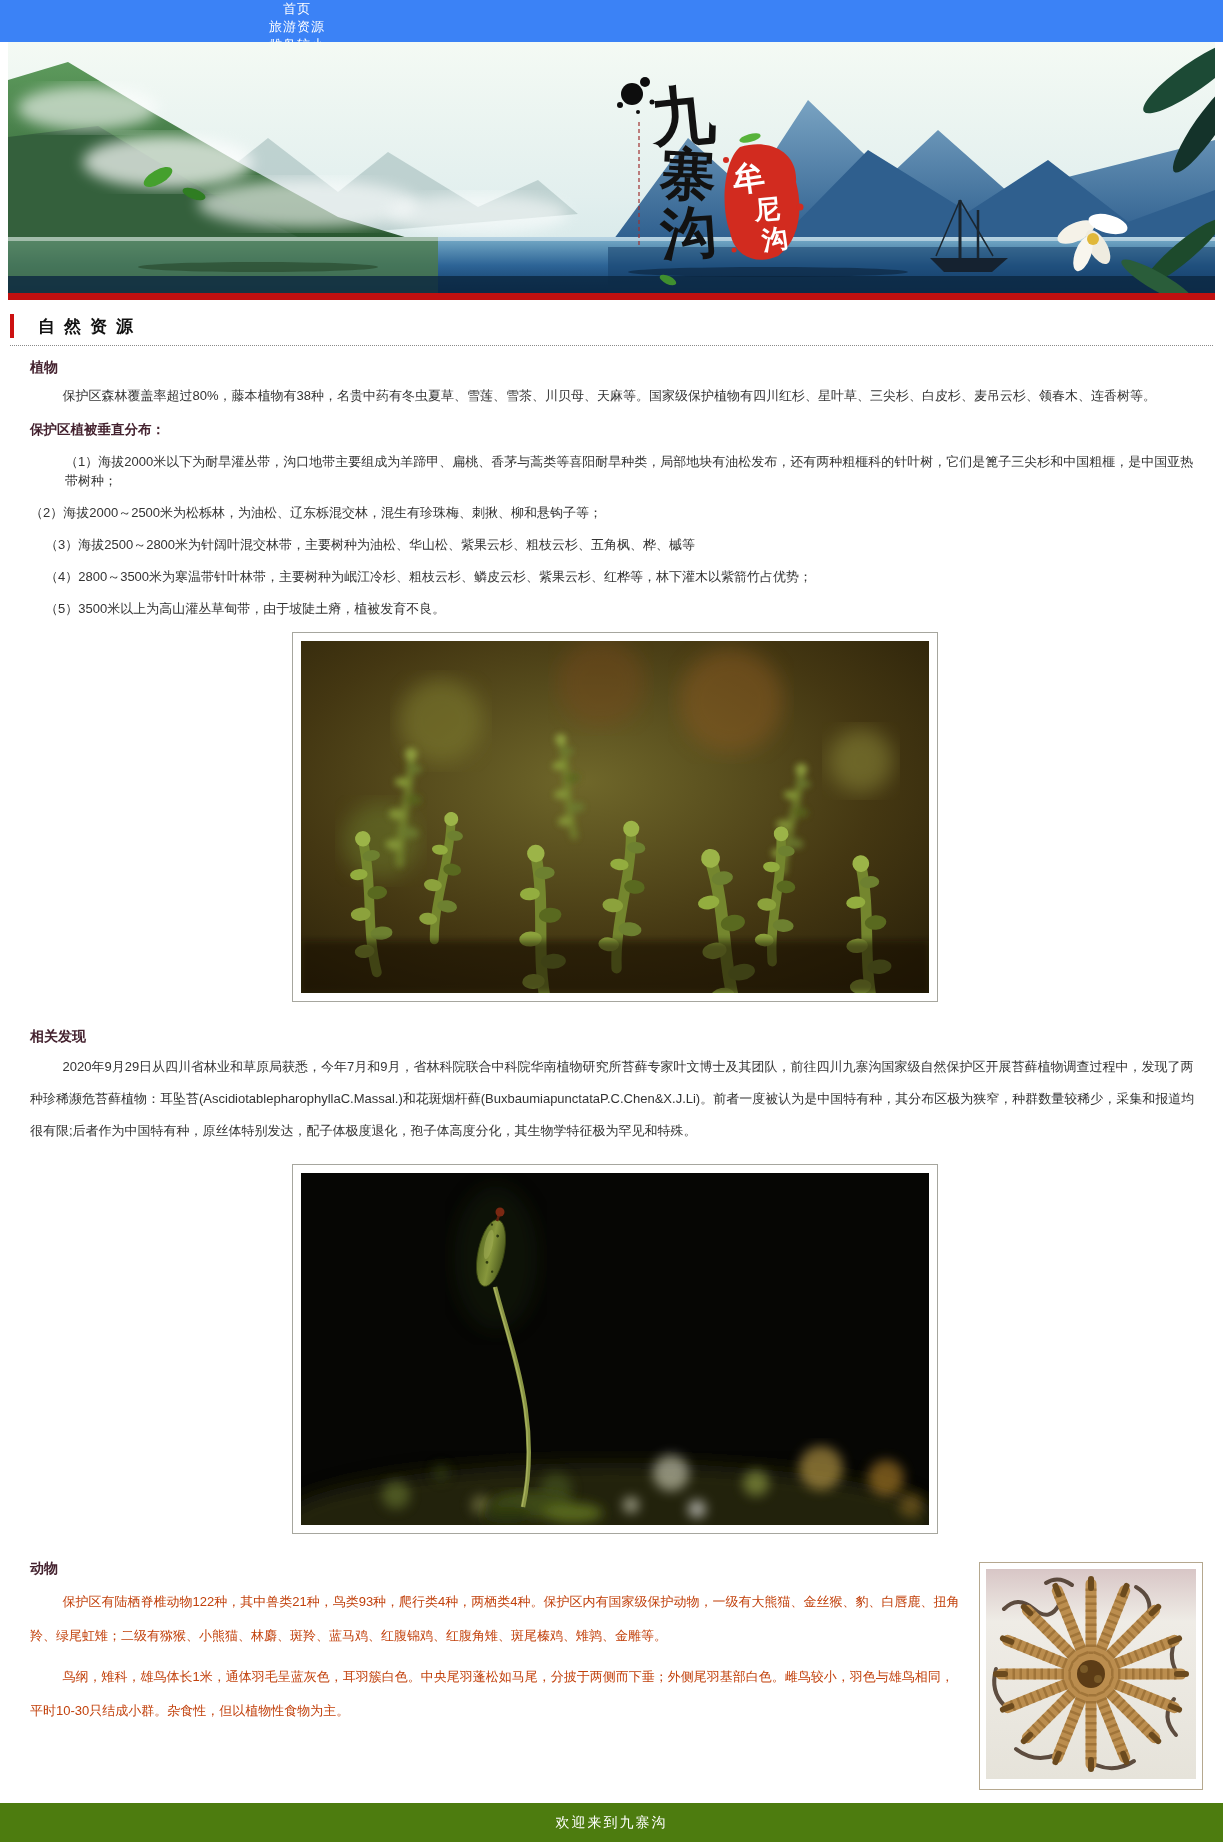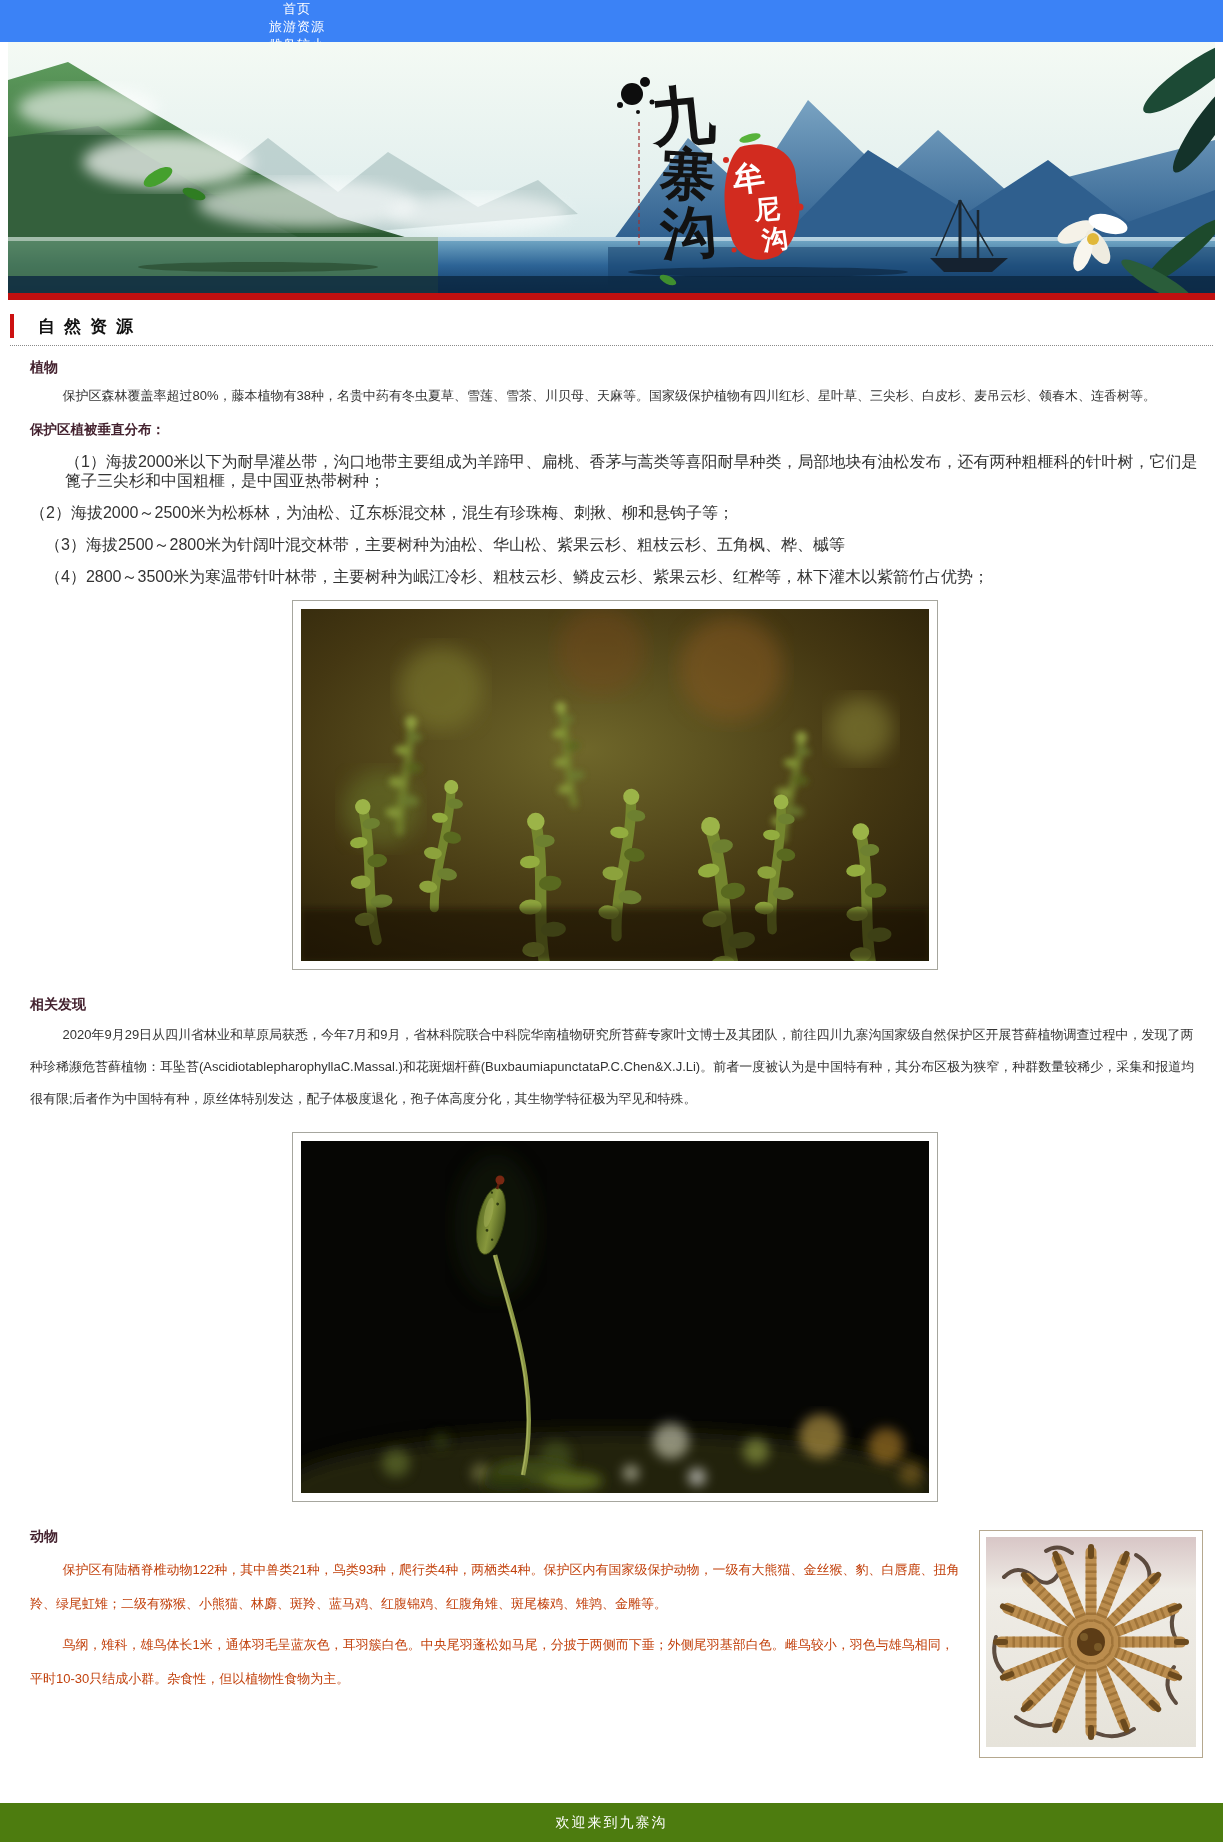--- a/index.html
+++ b/index.html
@@ -18,21 +18,21 @@
   
   .main{height:1503px;overflow:hidden;}
   .section-head{margin:14px 10px 0 10px;display:flex;align-items:center;
     border-bottom:1px dotted #8a8a8a;padding-bottom:7px;}
   .red-bar{width:4px;height:24px;background:#cc1111;margin-right:24px;}
   .section-title{font-size:17px;font-weight:bold;color:#111;letter-spacing:9px;}
   .content{padding:0 20px 0 30px;}
   .sub-heading{font-size:14px;font-weight:bold;color:#44222f;margin:13px 0 0 0;}
   .intro{margin:9px 0 0 0;font-size:13px;line-height:20px;text-indent:2.5em;color:#333;}
   .dist-heading{margin:15px 0 0 0;font-size:13.5px;font-weight:bold;color:#44222f;}
-  .zone{margin:13px 0 0 0;font-size:16px;line-height:19px;color:#333;}
+  .zone{margin:13px 0 0 0;font-size:13px;line-height:19px;color:#333;}
   .zone-indent-lg{padding-left:35px;}
   .zone-indent-sm{padding-left:15px;}
   figure{margin:0;}
   .photo-frame{background:#fff;border:1px solid #a6a69e;padding:8px;width:628px;}
   .photo-frame svg{display:block;}
   .fig-moss{margin:14px 0 0 262px;}
   .fig-spore{margin:17px 0 0 262px;}
   .disc-body{margin:5px 0 0 0;font-size:13px;line-height:32px;text-indent:2.5em;color:#333;}
   .disc-gap{margin-top:26px;}
   .animal-block{margin-top:26px;}
@@ -168,20 +168,21 @@
 
   <div class="content">
     <div class="sub-heading">植物</div>
     <p class="intro">保护区森林覆盖率超过80%，藤本植物有38种，名贵中药有冬虫夏草、雪莲、雪茶、川贝母、天麻等。国家级保护植物有四川红杉、星叶草、三尖杉、白皮杉、麦吊云杉、领春木、连香树等。</p>
 
     <div class="dist-heading">保护区植被垂直分布：</div>
     <p class="zone zone-indent-lg">（1）海拔2000米以下为耐旱灌丛带，沟口地带主要组成为羊蹄甲、扁桃、香茅与蒿类等喜阳耐旱种类，局部地块有油松发布，还有两种粗榧科的针叶树，它们是篦子三尖杉和中国粗榧，是中国亚热带树种；</p>
     <p class="zone">（2）海拔2000～2500米为松栎林，为油松、辽东栎混交林，混生有珍珠梅、刺揪、柳和悬钩子等；</p>
     <p class="zone zone-indent-sm">（3）海拔2500～2800米为针阔叶混交林带，主要树种为油松、华山松、紫果云杉、粗枝云杉、五角枫、桦、槭等</p>
     <p class="zone zone-indent-sm">（4）2800～3500米为寒温带针叶林带，主要树种为岷江冷杉、粗枝云杉、鳞皮云杉、紫果云杉、红桦等，林下灌木以紫箭竹占优势；</p>
+    <p class="zone zone-indent-sm">（5）3500米以上为高山灌丛草甸带，由于坡陡土瘠，植被发育不良。</p>
 
     <figure class="photo-frame fig-moss">
       <svg width="628" height="352" viewBox="0 0 628 352">
         <defs>
           <radialGradient id="mossbg" cx="0.45" cy="0.4" r="0.85">
             <stop offset="0" stop-color="#6f672a"></stop>
               <stop offset="0.55" stop-color="#443712"></stop>
               <stop offset="1" stop-color="#221a07"></stop>
           </radialGradient>
           <filter id="mblur">

